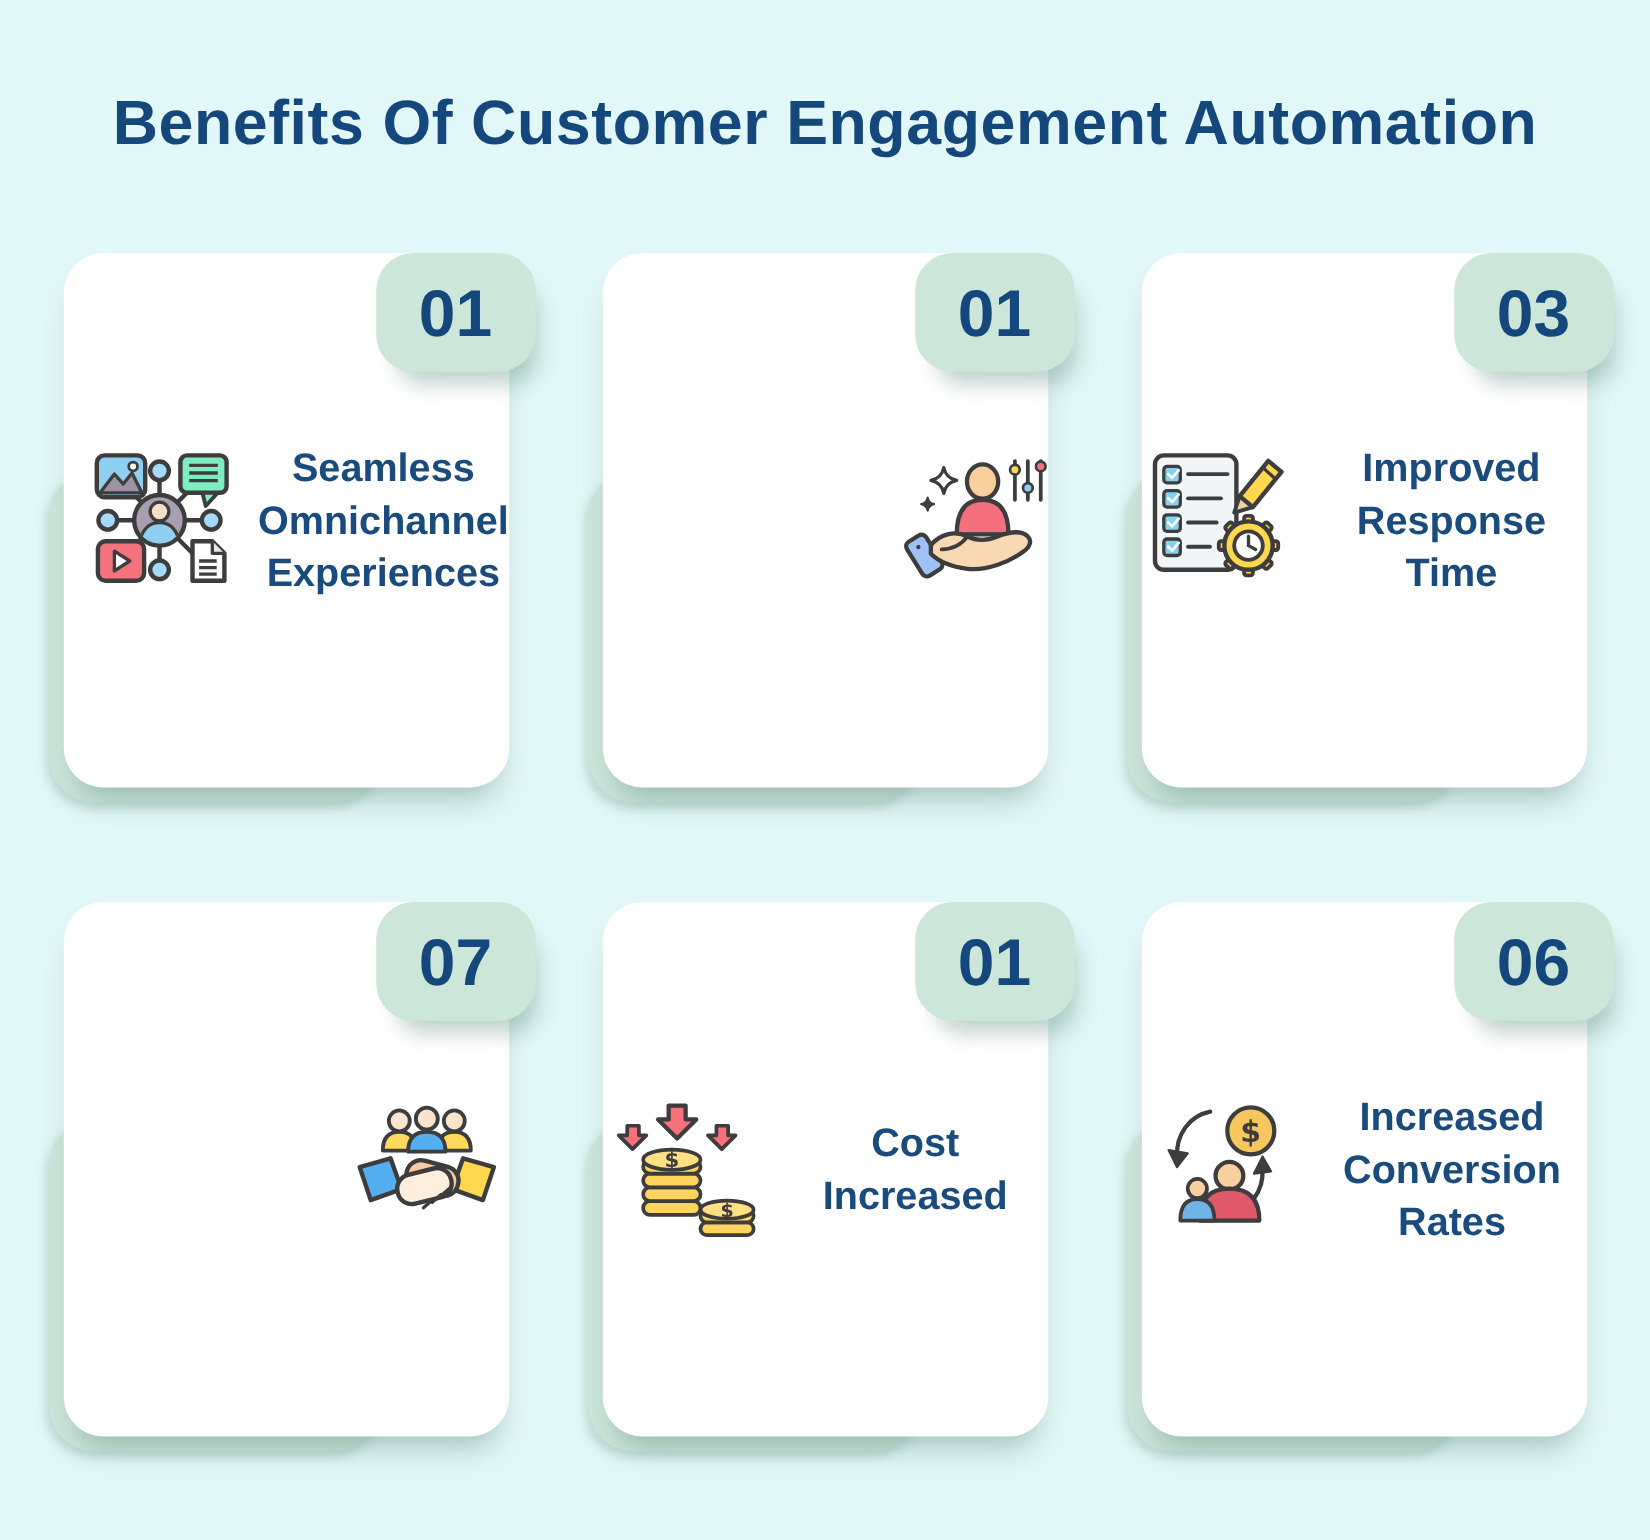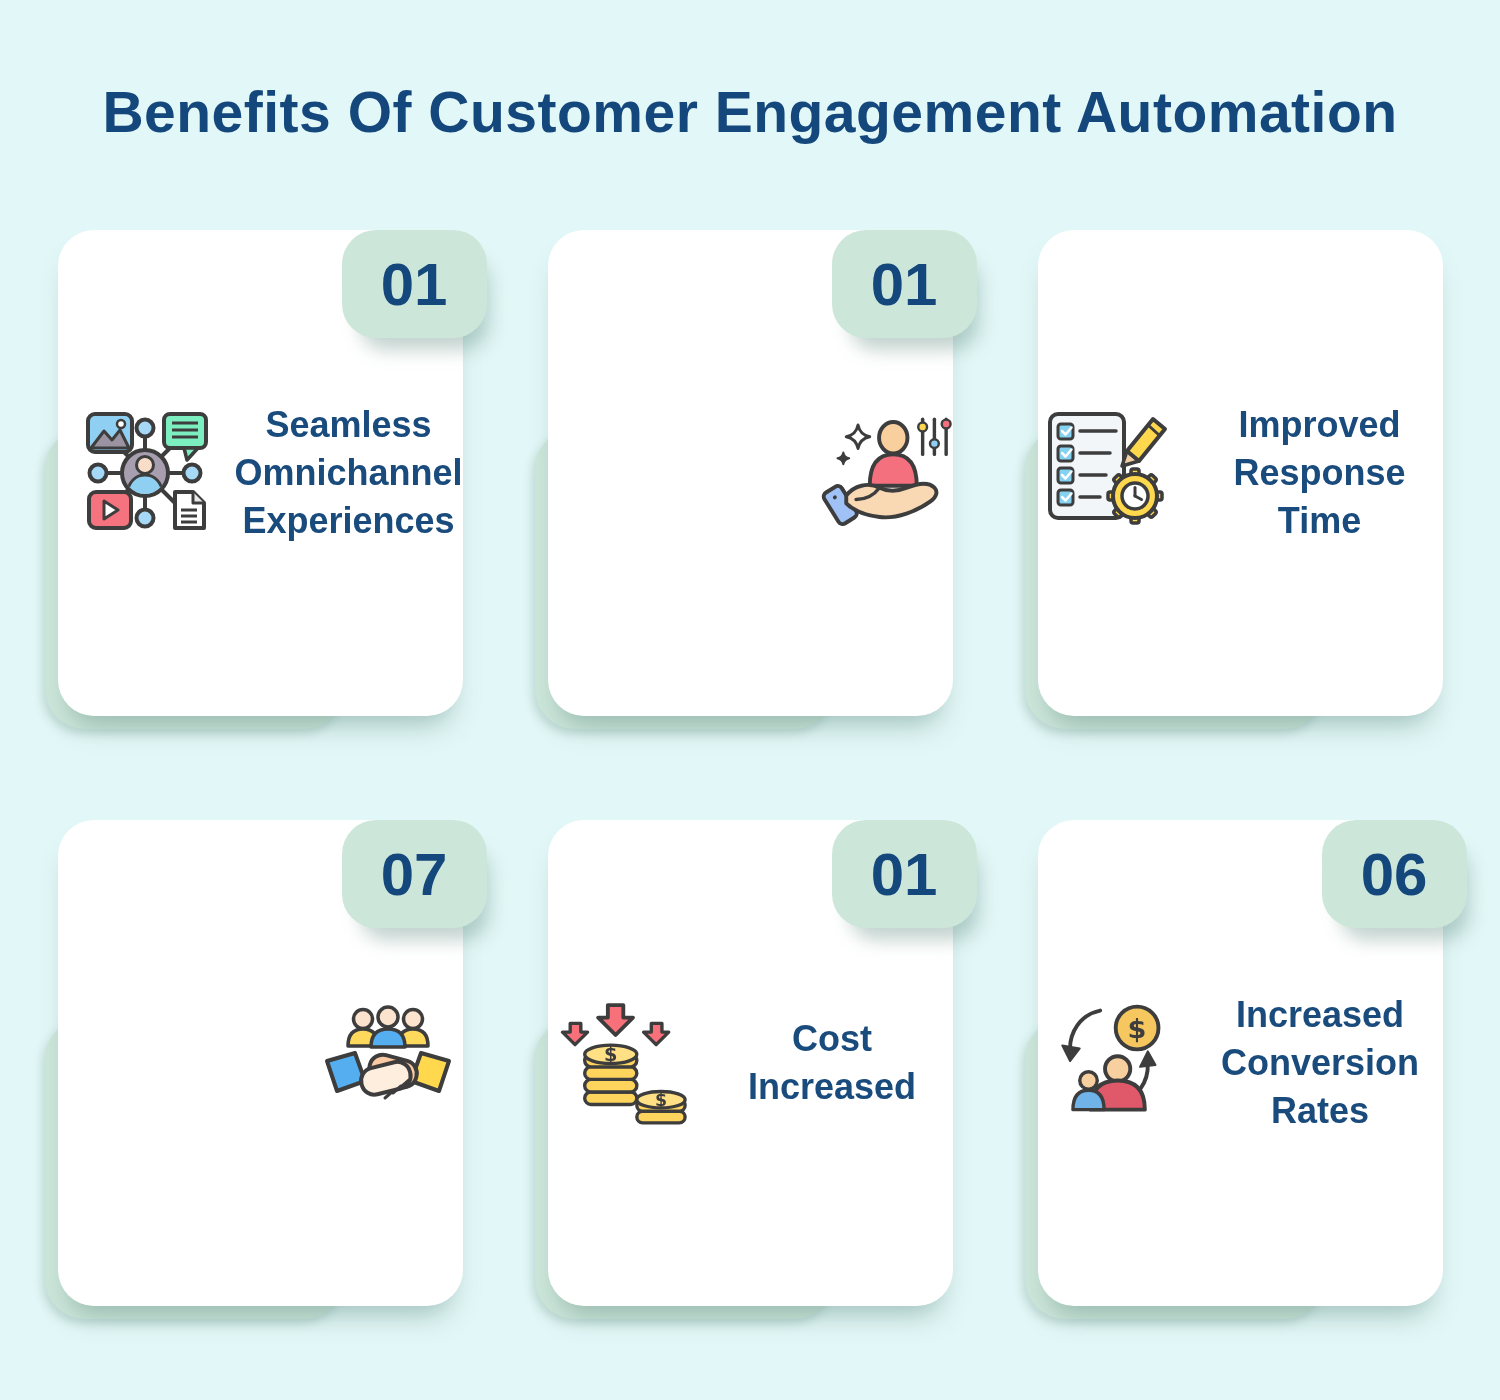--- a/index.html
+++ b/index.html
@@ -162,20 +162,23 @@
       <path d="M36 86 C44 76 58 72 70 78 C78 82 88 82 98 78 C108 74 120 72 126 78 C130 82 128 88 122 92 C108 102 88 110 70 108 C54 106 42 100 36 94 Z" fill="#f8d9b4" stroke-width="4"></path>
       <path d="M70 78 C64 86 56 90 46 90" fill="none" stroke-width="3.5"></path>
     </g>
   </svg>
           </div>
     </div>
   </div>
       <div class="card">
     <div class="accent"></div>
     <div class="card-inner">
+      <div class="badge">
+        <span class="badge-num">03</span>
+      </div>
       <div class="icon-wrap">
             <svg width="135" height="130" viewBox="0 0 135 130">
     <g stroke="#3d3d3d" stroke-linejoin="round" stroke-linecap="round">
       <rect x="12" y="6" width="74" height="104" rx="8" fill="#f2f6f8" stroke-width="4"></rect>
       <g>
         <rect x="20" y="16" width="15" height="15" rx="3" fill="#85d1f0" stroke-width="3"></rect>
         <path d="M24 23 l3.5 3.5 l6 -7" fill="none" stroke="#ffffff" stroke-width="2.5"></path>
         <line x1="42" y1="23" x2="78" y2="23" stroke-width="3.5"></line>
         <rect x="20" y="38" width="15" height="15" rx="3" fill="#85d1f0" stroke-width="3"></rect>
         <path d="M24 45 l3.5 3.5 l6 -7" fill="none" stroke="#ffffff" stroke-width="2.5"></path>

